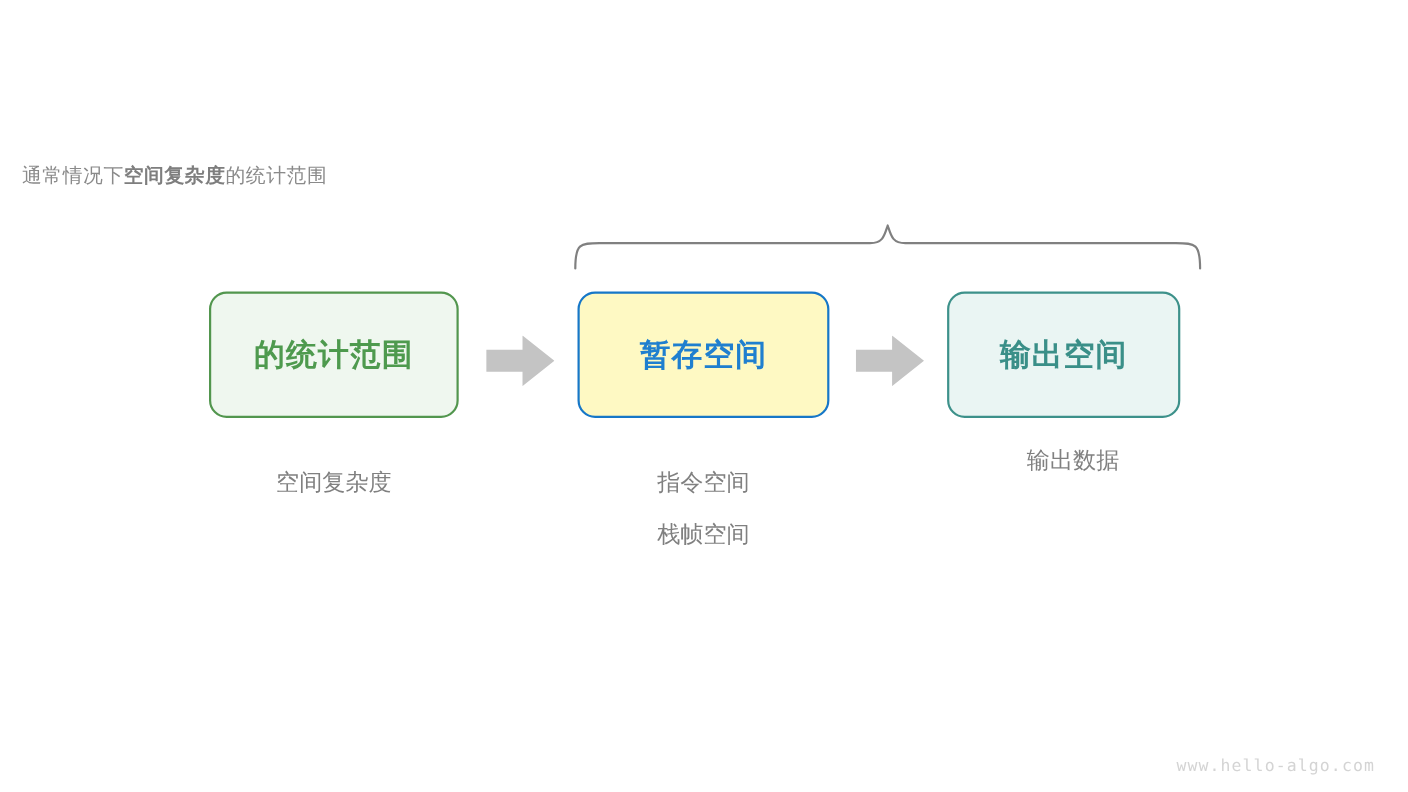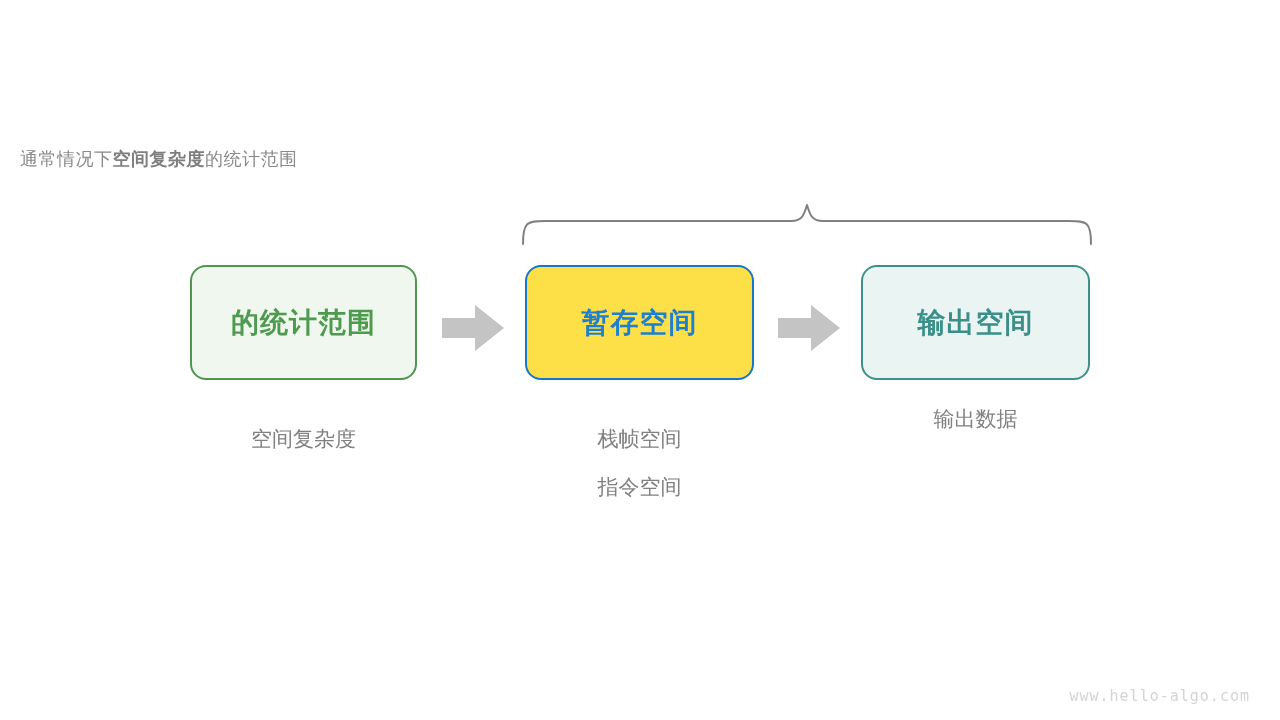--- a/index.html
+++ b/index.html
@@ -66,22 +66,22 @@
     border-style: solid;
     box-sizing: border-box;
     display: flex;
     align-items: center;
     justify-content: center;
     font-size: 28px;
     font-weight: bold;
     letter-spacing: 1px;
   }
   .box-1 { left: 0px;   background: #eff7ef; border-color: #52964e; color: #4e9a4e; }
-  .box-2 { left: 335px; width: 229px; background: #fde047; border-color: #1677c8; color: #1f7fcf; }
-  .box-3 { left: 671px; width: 229px; background: #eaf5f3; border-color: #3d918a; color: #3a8f88; }
+  .box-2 { left: 335px; width: 229px; background: #fef9c3; border-color: #1677c8; color: #1f7fcf; }
+  .box-3 { left: 671px; width: 212px; background: #eaf5f3; border-color: #3d918a; color: #3a8f88; }
 
   
   .arrow {
     position: absolute;
     top: 40px;
     width: 62px;
     height: 46px;
   }
   .arrow-1 { left: 252px; }
   .arrow-2 { left: 588px; }
@@ -153,22 +153,22 @@
       <span>输出空间</span>
     </div>
 
   </div>
 
   <div class="caption-col col-1">
     <span class="cap-line">空间复杂度</span>
   </div>
 
   <div class="caption-col col-2">
+    <span class="cap-line">指令空间</span>
     <span class="cap-line">栈帧空间</span>
-    <span class="cap-line">指令空间</span>
   </div>
 
   <div class="caption-col col-3">
     <span class="cap-line">输出数据</span>
   </div>
 
   <div class="watermark">www.hello-algo.com</div>
 
 </div>
 

